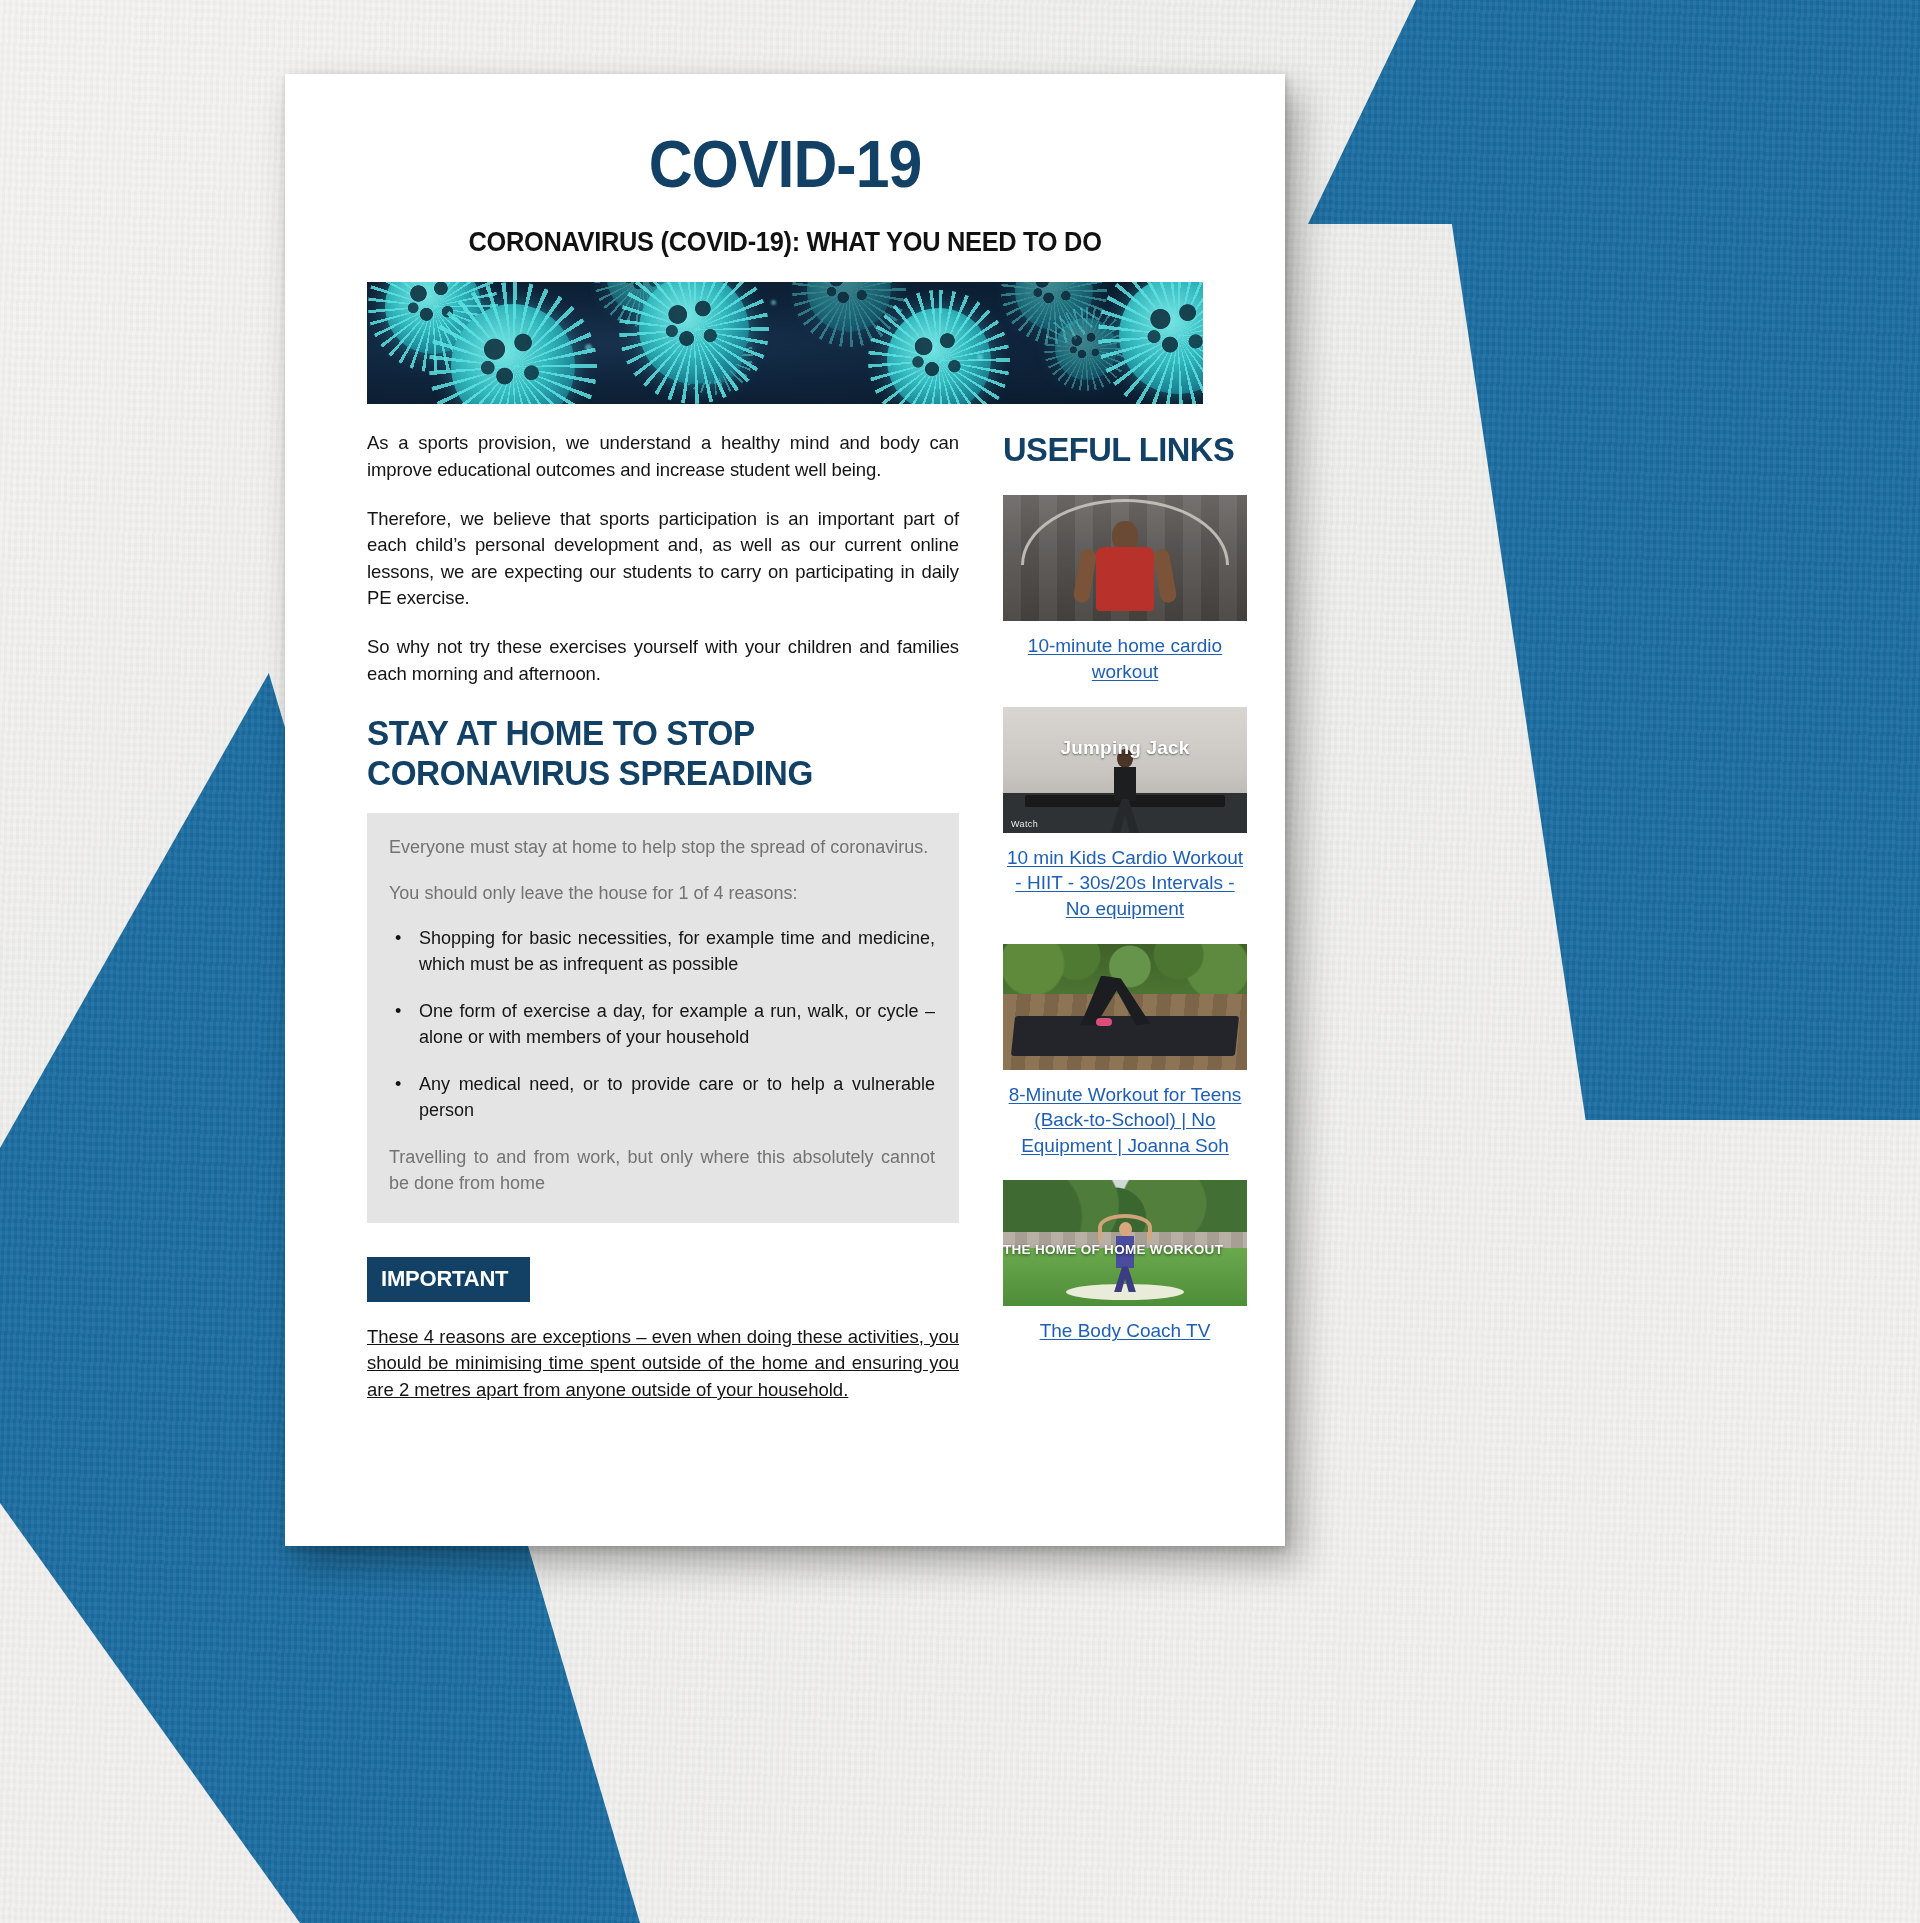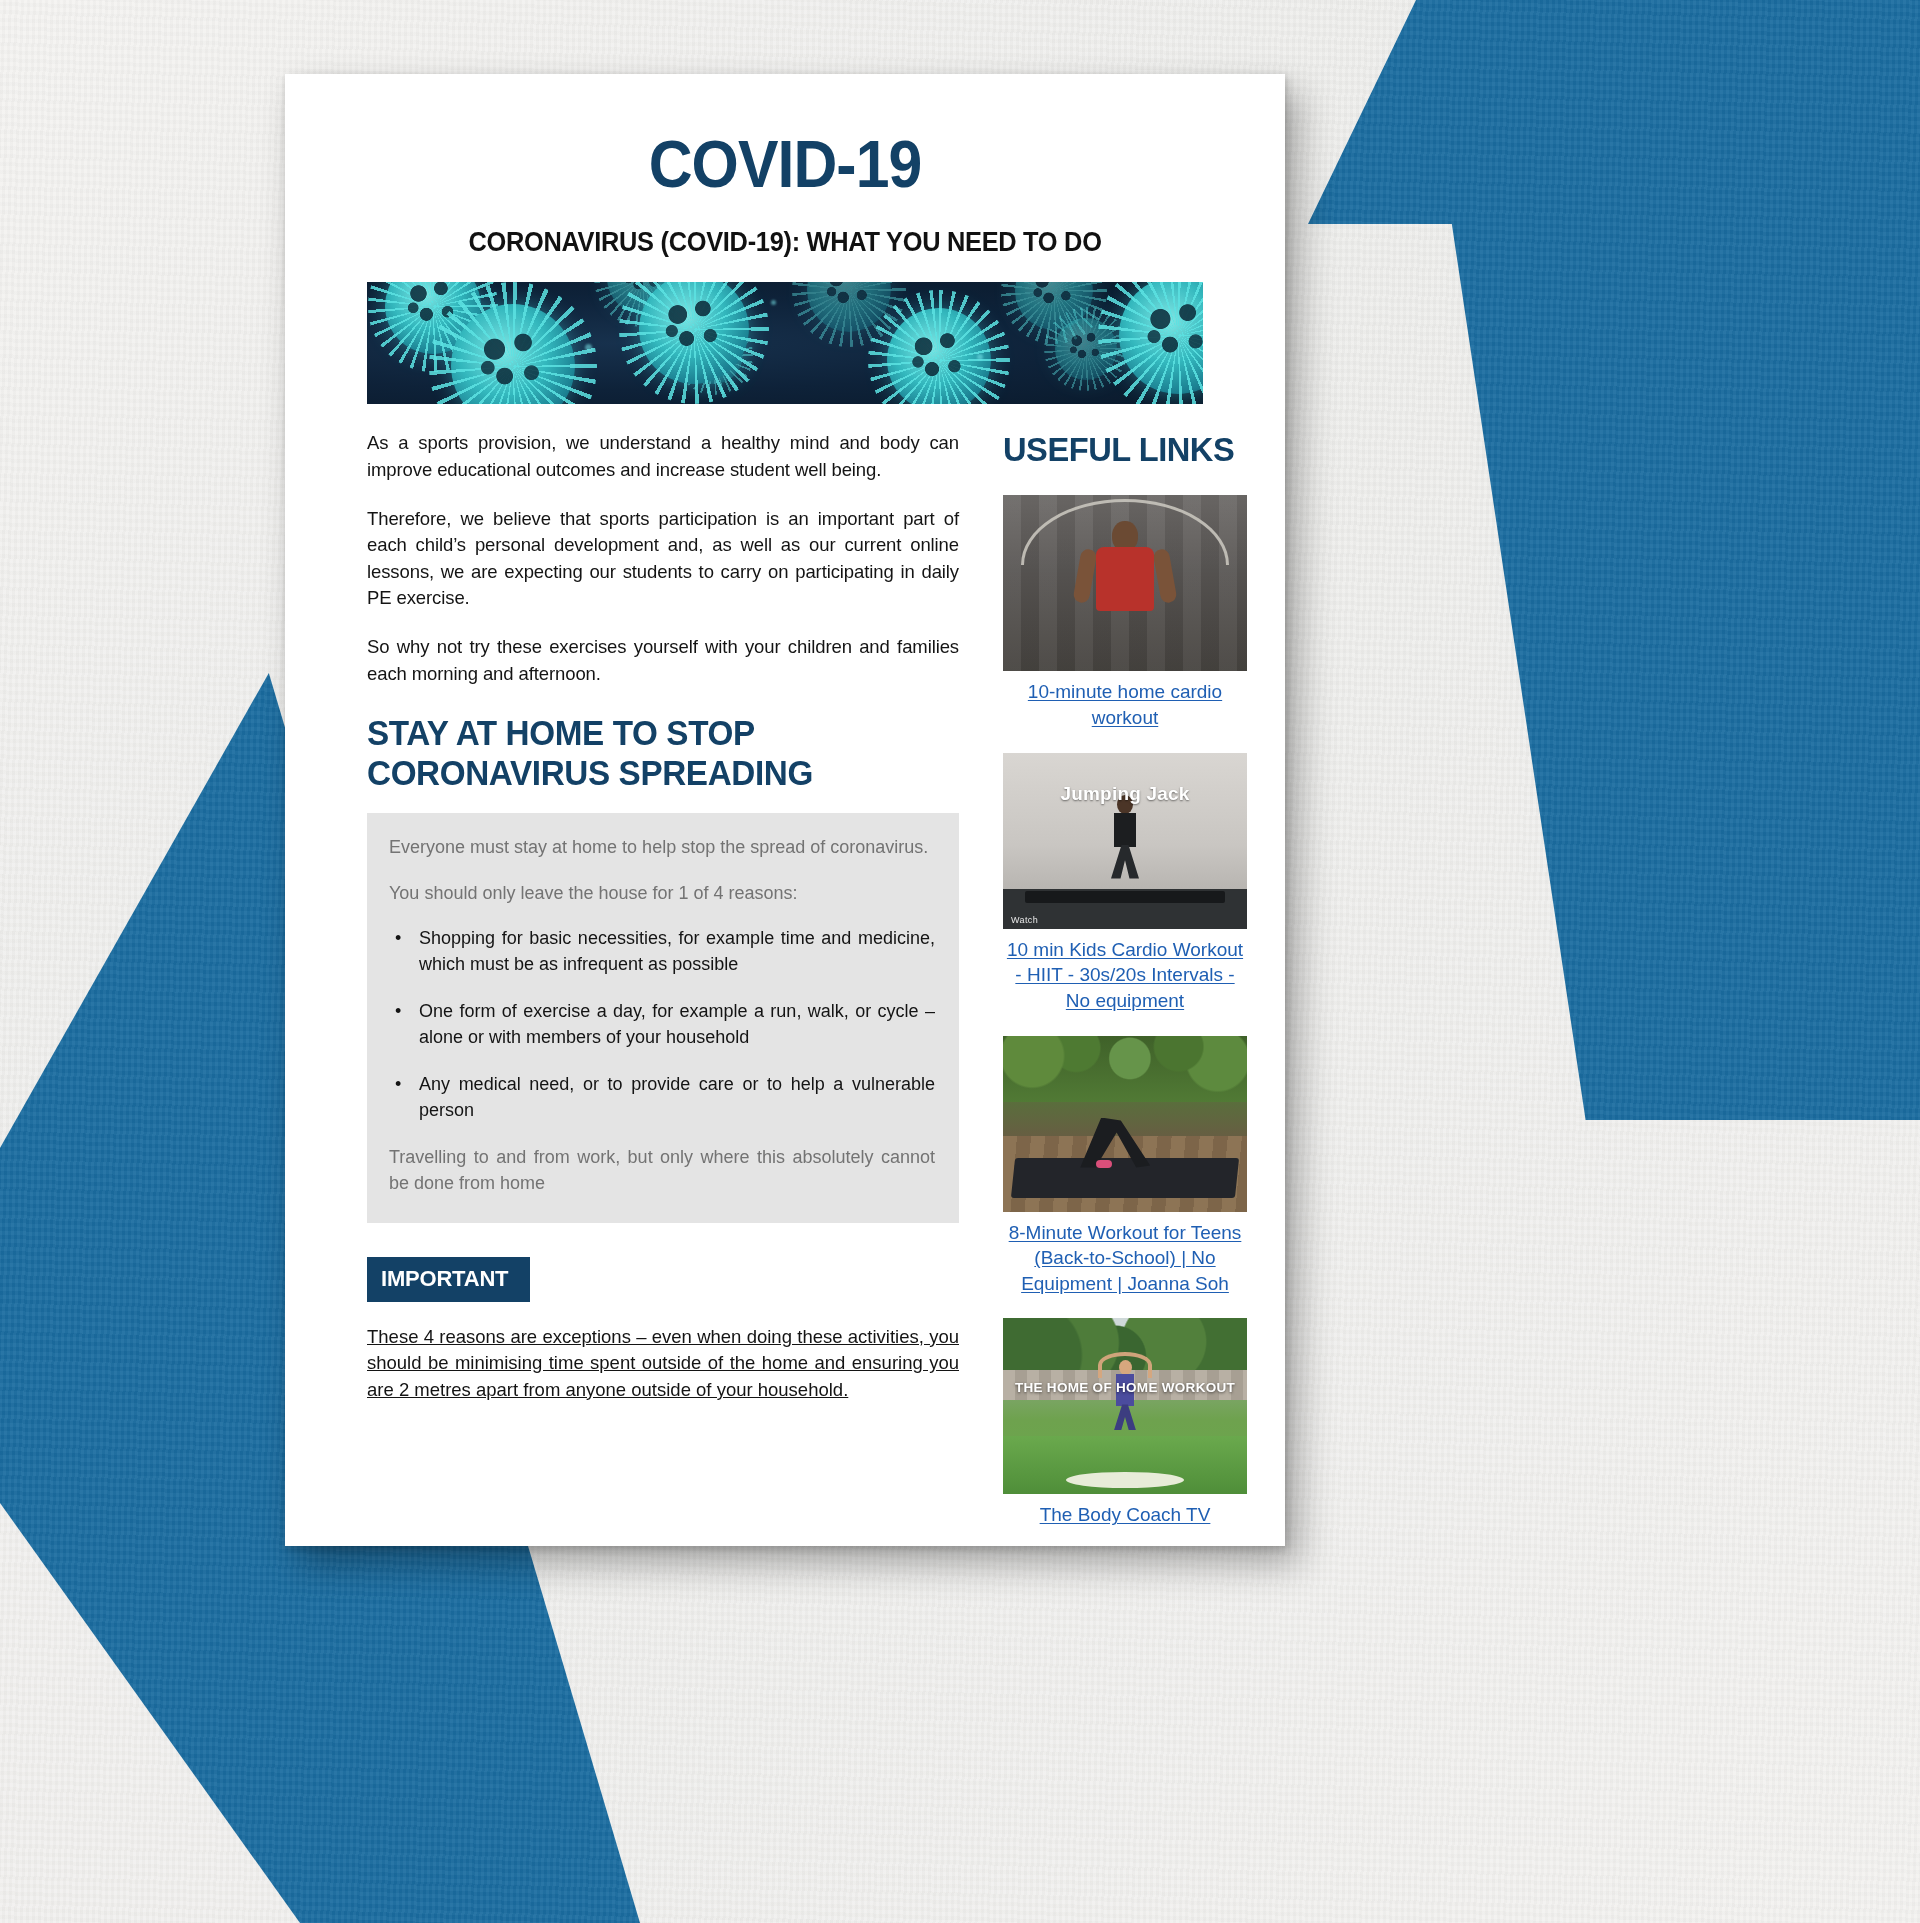--- a/index.html
+++ b/index.html
@@ -234,22 +234,22 @@
     font-size: 34px;
     font-weight: 700;
     letter-spacing: -0.5px;
     margin-bottom: 26px;
     transform: scaleX(0.96);
     transform-origin: left center;
   }
   .link-card { margin-bottom: 22px; text-align: center; }
   .thumb {
     width: 244px;
-    height: 176px;
-    margin: 4px auto;
+    height: 126px;
+    margin: 12px auto;
     position: relative;
     overflow: hidden;
     background: #777;
   }
   .link-label {
     display: block;
     margin-top: 8px;
     color: #1f5fb3;
     font-size: 19px;
     line-height: 1.35;
@@ -377,21 +377,21 @@
   #thumb-coach .coach-arms {
     position:absolute; left:50%; top:34px; width:54px; height:26px; margin-left:-27px;
     border-top:4px solid #d7a77e; border-left:4px solid #d7a77e; border-right:4px solid #d7a77e;
     border-radius:50% 50% 0 0; opacity:0.95;
   }
   #thumb-coach .coach-legs {
     position:absolute; left:50%; top:86px; width:24px; height:26px; margin-left:-12px; background:#3c3d80;
     clip-path: polygon(38% 0,62% 0,96% 100%,66% 100%,50% 48%,34% 100%,4% 100%);
   }
   #thumb-coach .overlay-text {
-    position:absolute; left:0; right:0; top:62px; text-align:center;
+    position:absolute; left:0; right:0; top:62px; text-align:left;
     color:#ffffff; font-size:13.5px; font-weight:700; letter-spacing:0.3px;
     text-shadow: 0 1px 3px rgba(0,0,0,0.6);
   }
 </style>
 </head>
 <body>
 
 <div id="bg-base"></div>
 <div id="bg-blue-right2"></div>
 <div id="bg-blue-right"></div>

